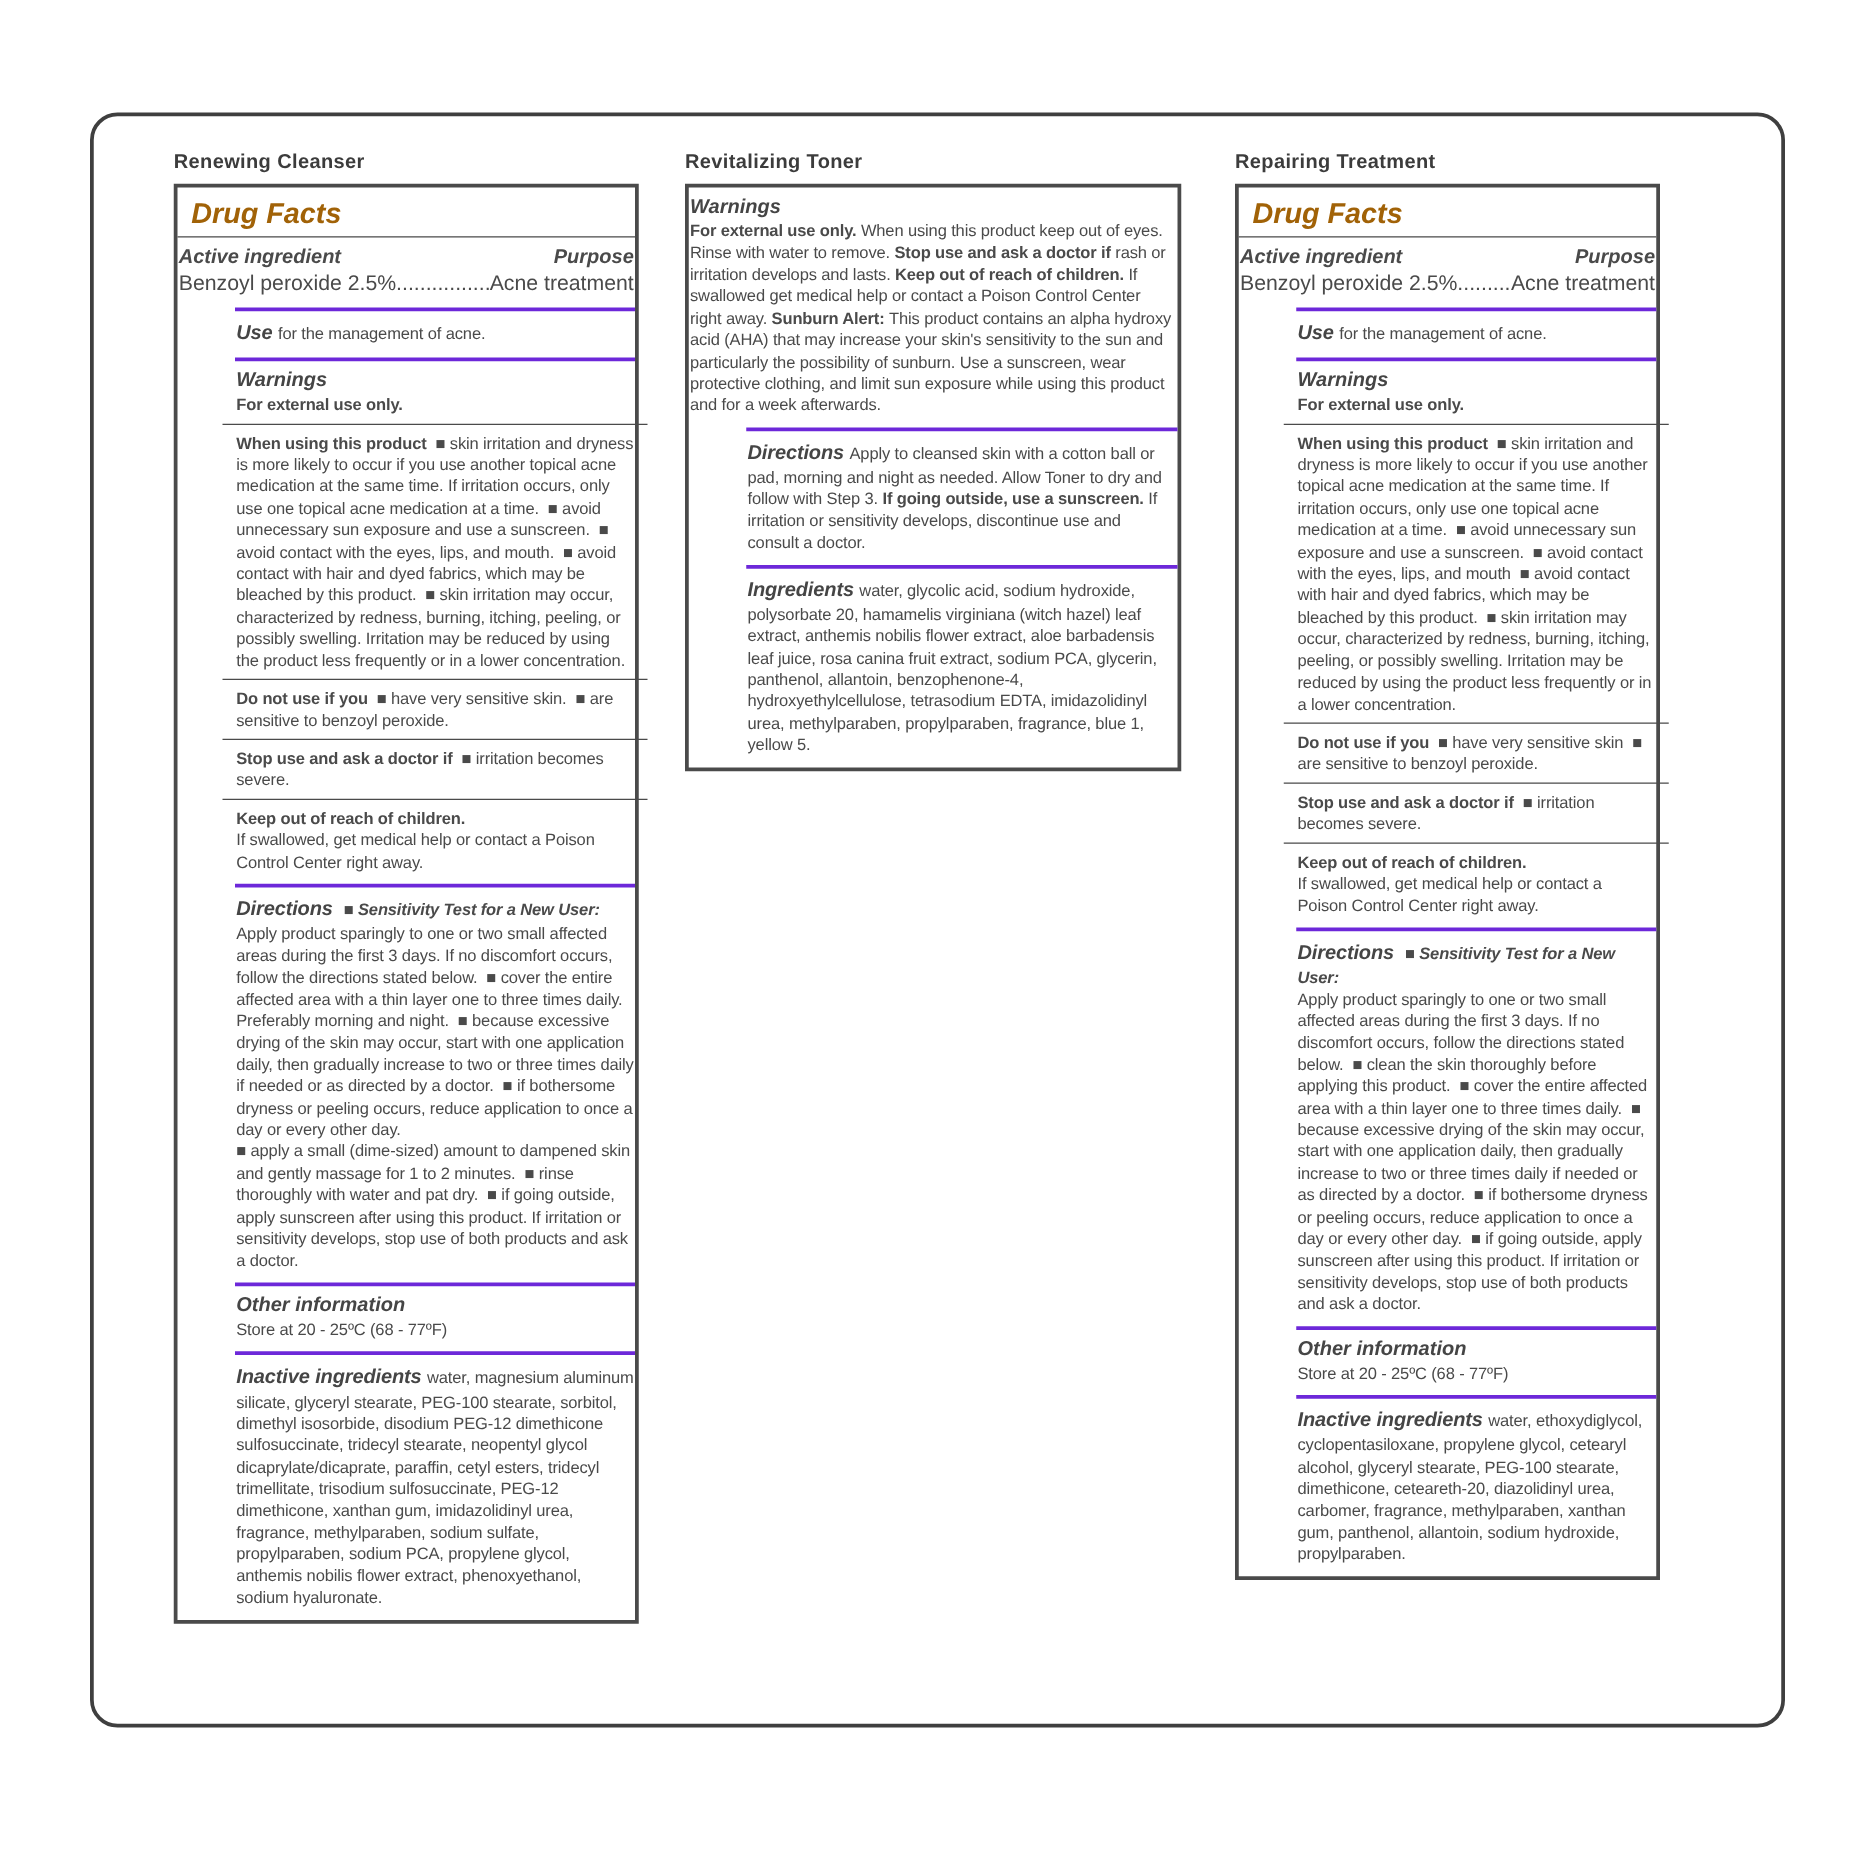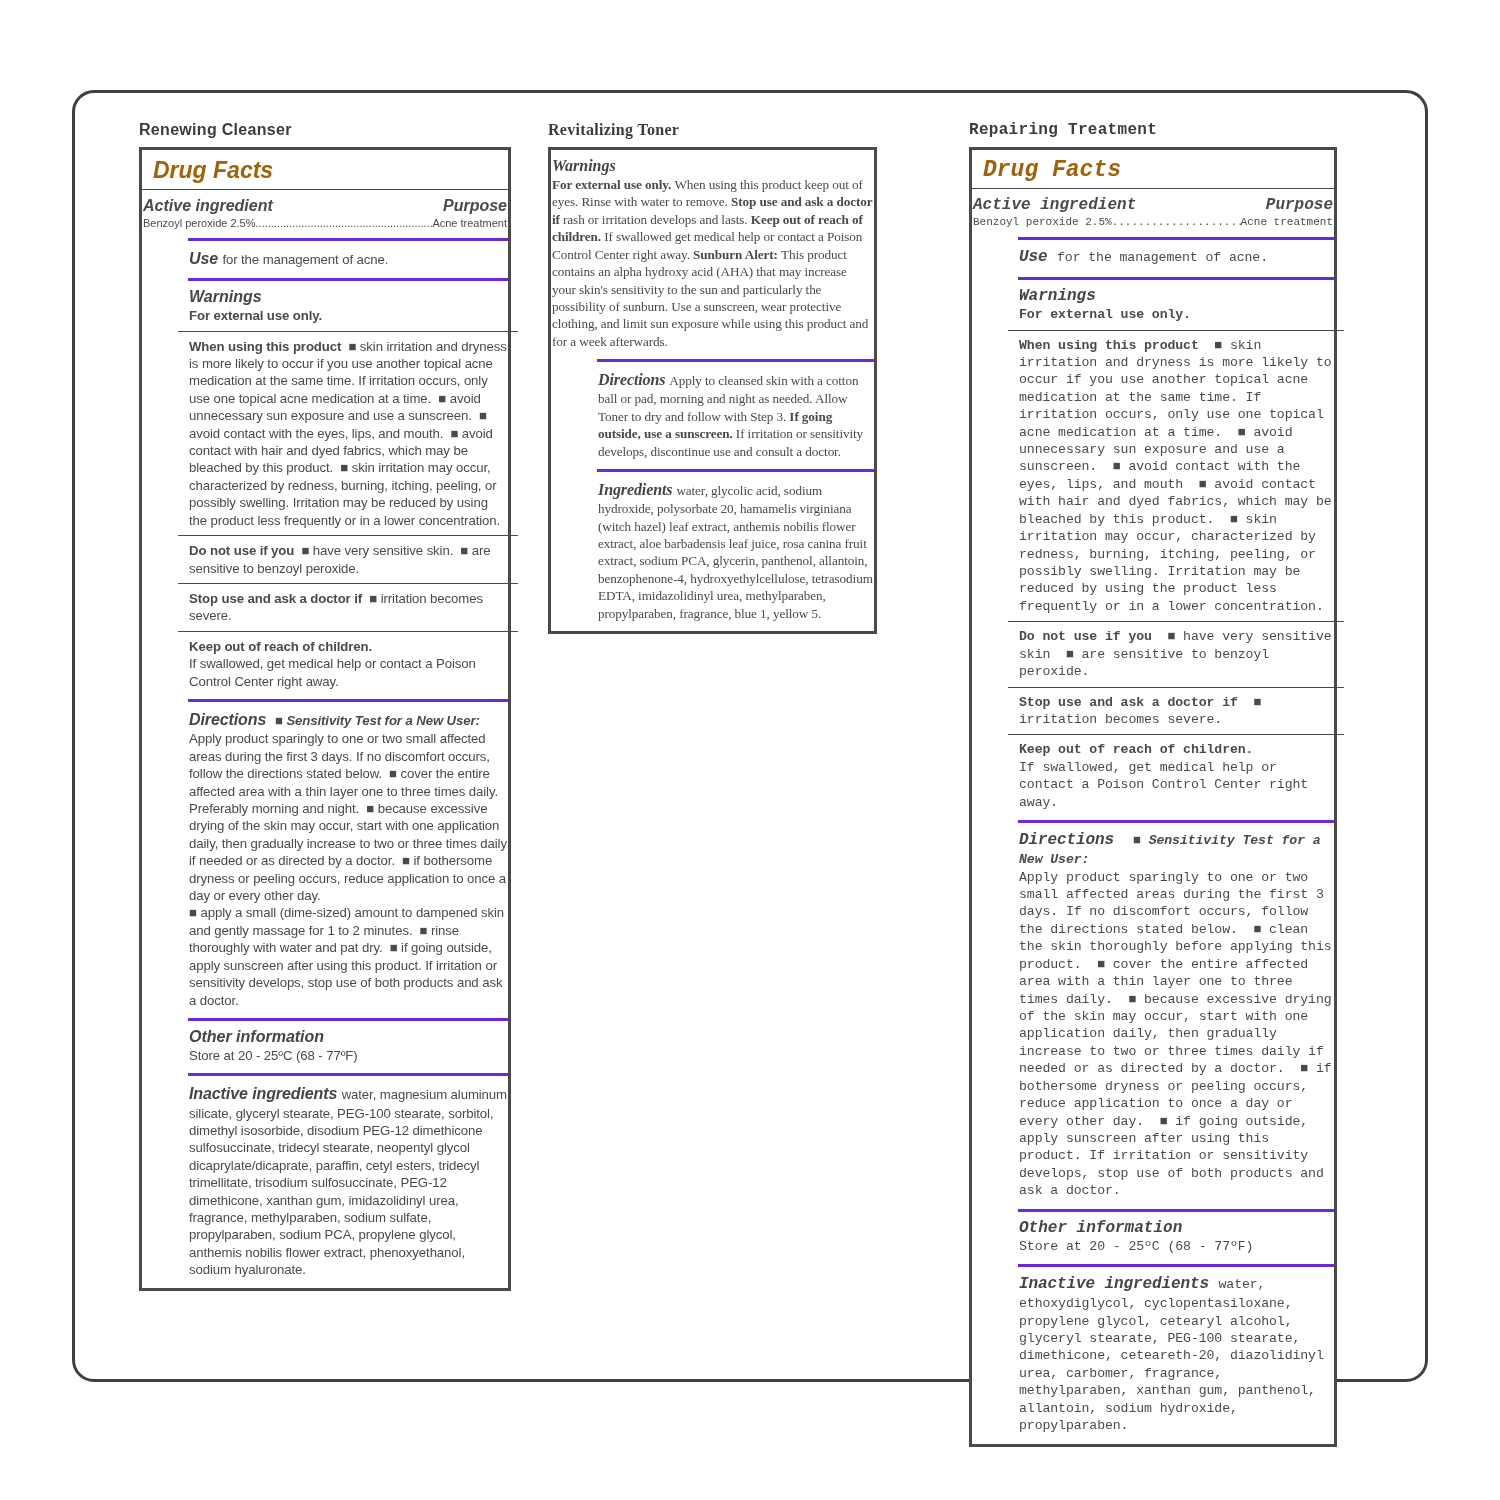--- a/index.html
+++ b/index.html
@@ -10,39 +10,39 @@
     color:#4a4a4a;
   }
   .card {
     position:absolute; left:72px; top:90px;
     width:1356px; height:1292px;
     border:3px solid #3f3f3f; border-radius:22px;
     background:#ffffff;
   }
   .col { position:absolute; top:28px; }
   .col1 { left:64px;  width:372px; }
-  .col2 { left:473px; width:329px;font-family:Liberation Serif, serif; }
-  .col3 { left:894px; width:368px;font-family:Liberation Mono, monospace; }
+  .col2 { left:473px; width:397px; }
+  .col3 { left:913px; width:340px; }
   .col-title {
     font-size:16px; font-weight:700; color:#3c3c3c;
     letter-spacing:.3px; margin-bottom:8px;
   }
   .facts-box { border:3px solid #4a4a4a; background:#fff; }
   .df-title {
     font-size:23px; font-weight:700; font-style:italic;
     color:#a16207; padding:7px 11px 5px;
   }
   .sec { padding:7px 1px 9px; }
   .sep-thin  { border-top:1.5px solid #4a4a4a; }
   .sep-thick { border-top:3px solid #6d28d9;margin-left:46px; }
   .ai-head {
     display:flex; justify-content:space-between;
     font-weight:700; font-style:italic; font-size:16px; margin-bottom:2px;
   }
-  .ai-row { display:flex; align-items:baseline; font-size:11px; }
+  .ai-row { display:flex; align-items:baseline; font-size:17px; }
   .dots { flex:1; overflow:hidden; white-space:nowrap; }
   .sec-h { font-size:16px; font-weight:700; font-style:italic; margin-bottom:1px; color:#454545; }
   .para {
     font-size:13.2px; line-height:1.32; letter-spacing:-0.1px;
     white-space:pre-wrap; color:#4a4a4a;
   }
   .para.b { font-weight:700; }
   hr.thin {
     border:0; border-top:1.5px solid #4a4a4a;
     margin:6px -11px;

